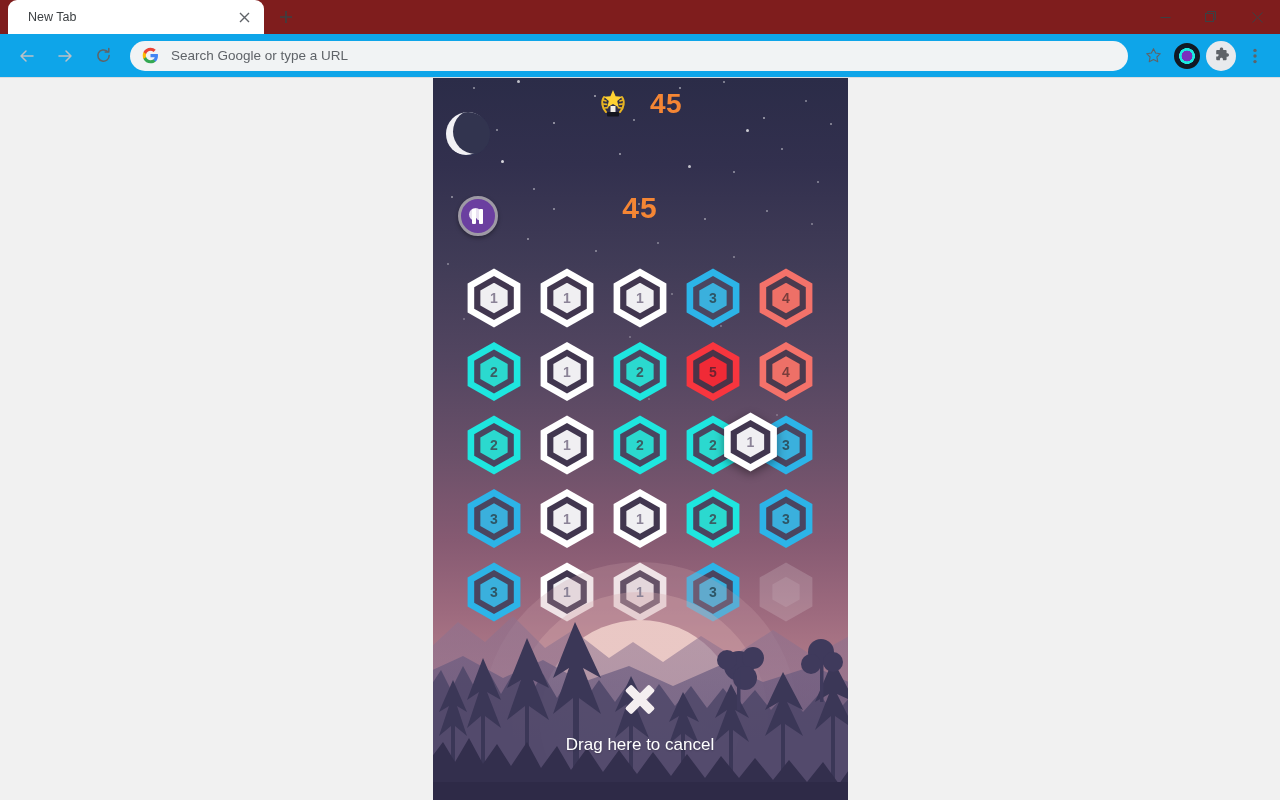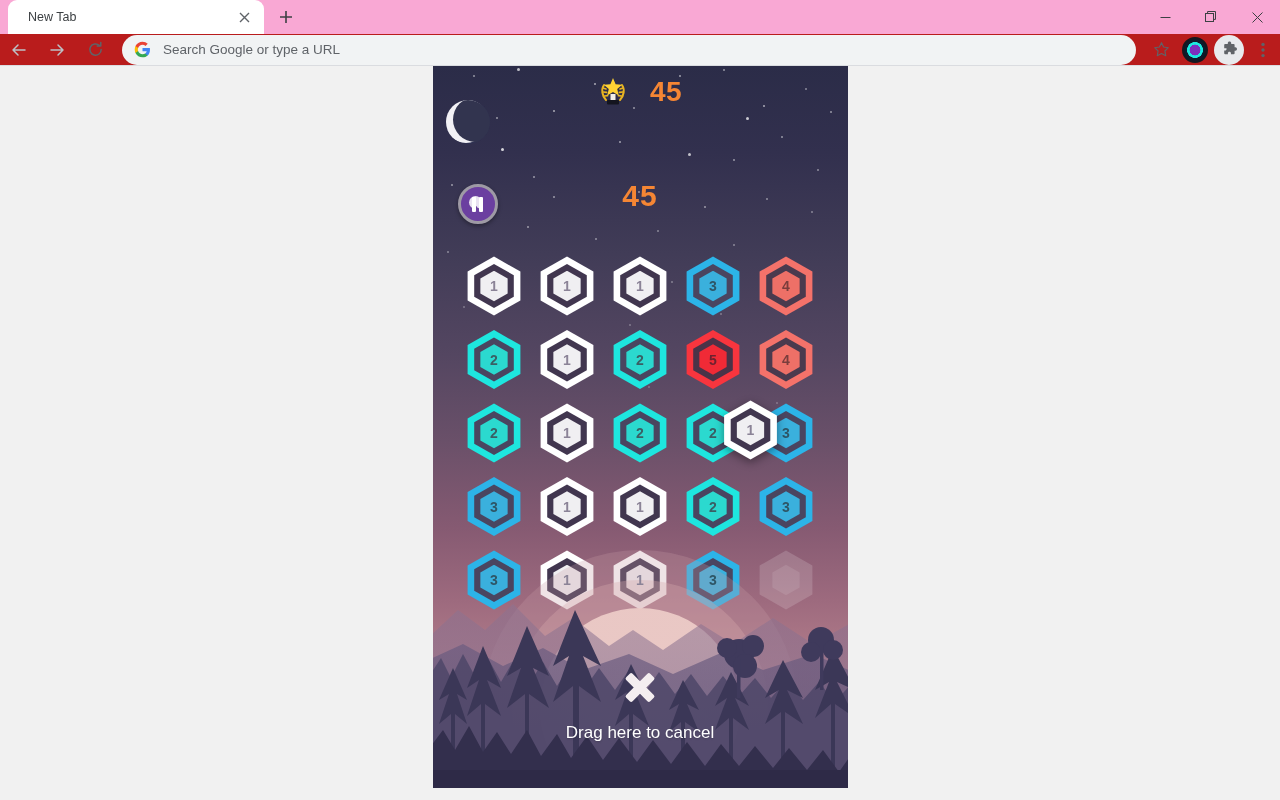--- a/index.html
+++ b/index.html
@@ -8,21 +8,21 @@
     overflow: hidden;
     font-family: "Liberation Sans", sans-serif;
     background: #ffffff;
   }
 
   
   .browser { width: 1280px; height: 800px; display: flex; flex-direction: column; }
 
   .tabstrip {
     height: 34px;
-    background: #f9a8d4;
+    background: #7f1d1d;
     display: flex;
     align-items: flex-end;
     position: relative;
     flex: none;
   }
   .tab {
     width: 256px; height: 34px;
     background: #ffffff;
     border-top-left-radius: 9px;
     border-top-right-radius: 9px;
@@ -52,23 +52,23 @@
     position: absolute; right: 0; top: 0;
     height: 34px; display: flex; align-items: center;
   }
   .wc {
     width: 46px; height: 32px;
     display: flex; align-items: center; justify-content: center;
     color: #3c4043;
   }
 
   .toolbar {
-    height: 32px; background: #b91c1c;
+    height: 44px; background: #0ea5e9;
     display: flex; align-items: center;
-    padding: 0 0;
+    padding: 0 8px;
     border-bottom: 1px solid #dadce0;
     flex: none;
   }
   .navbtn {
     width: 32px; height: 32px; border-radius: 50%;
     display: flex; align-items: center; justify-content: center;
     color: #5f6368; margin: 0 3px;
   }
   .navbtn.disabled { color: #bdc1c6; }
   .omnibox {

